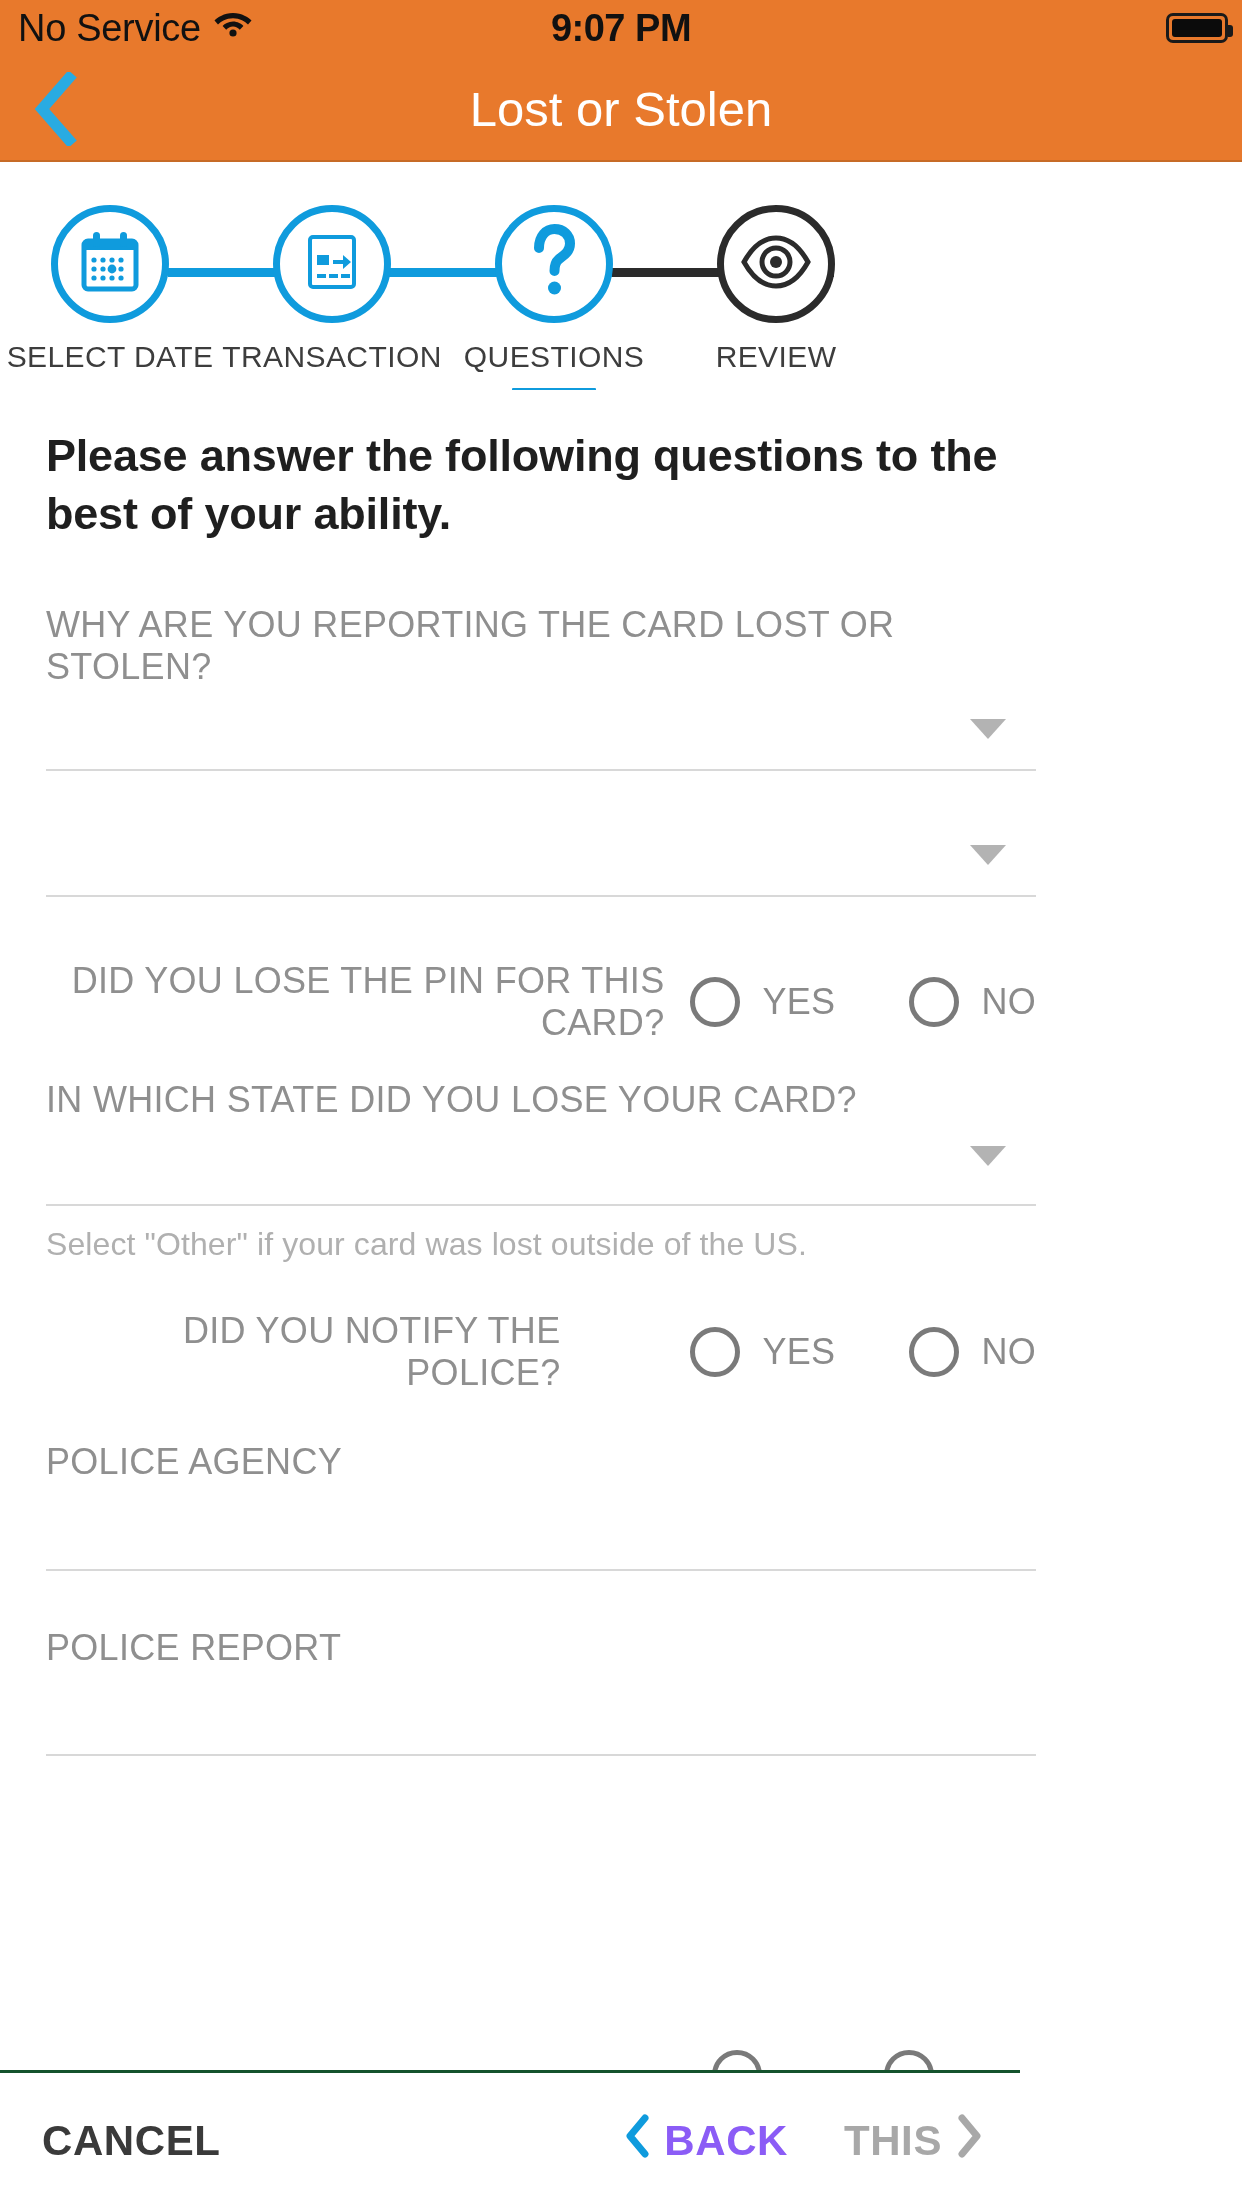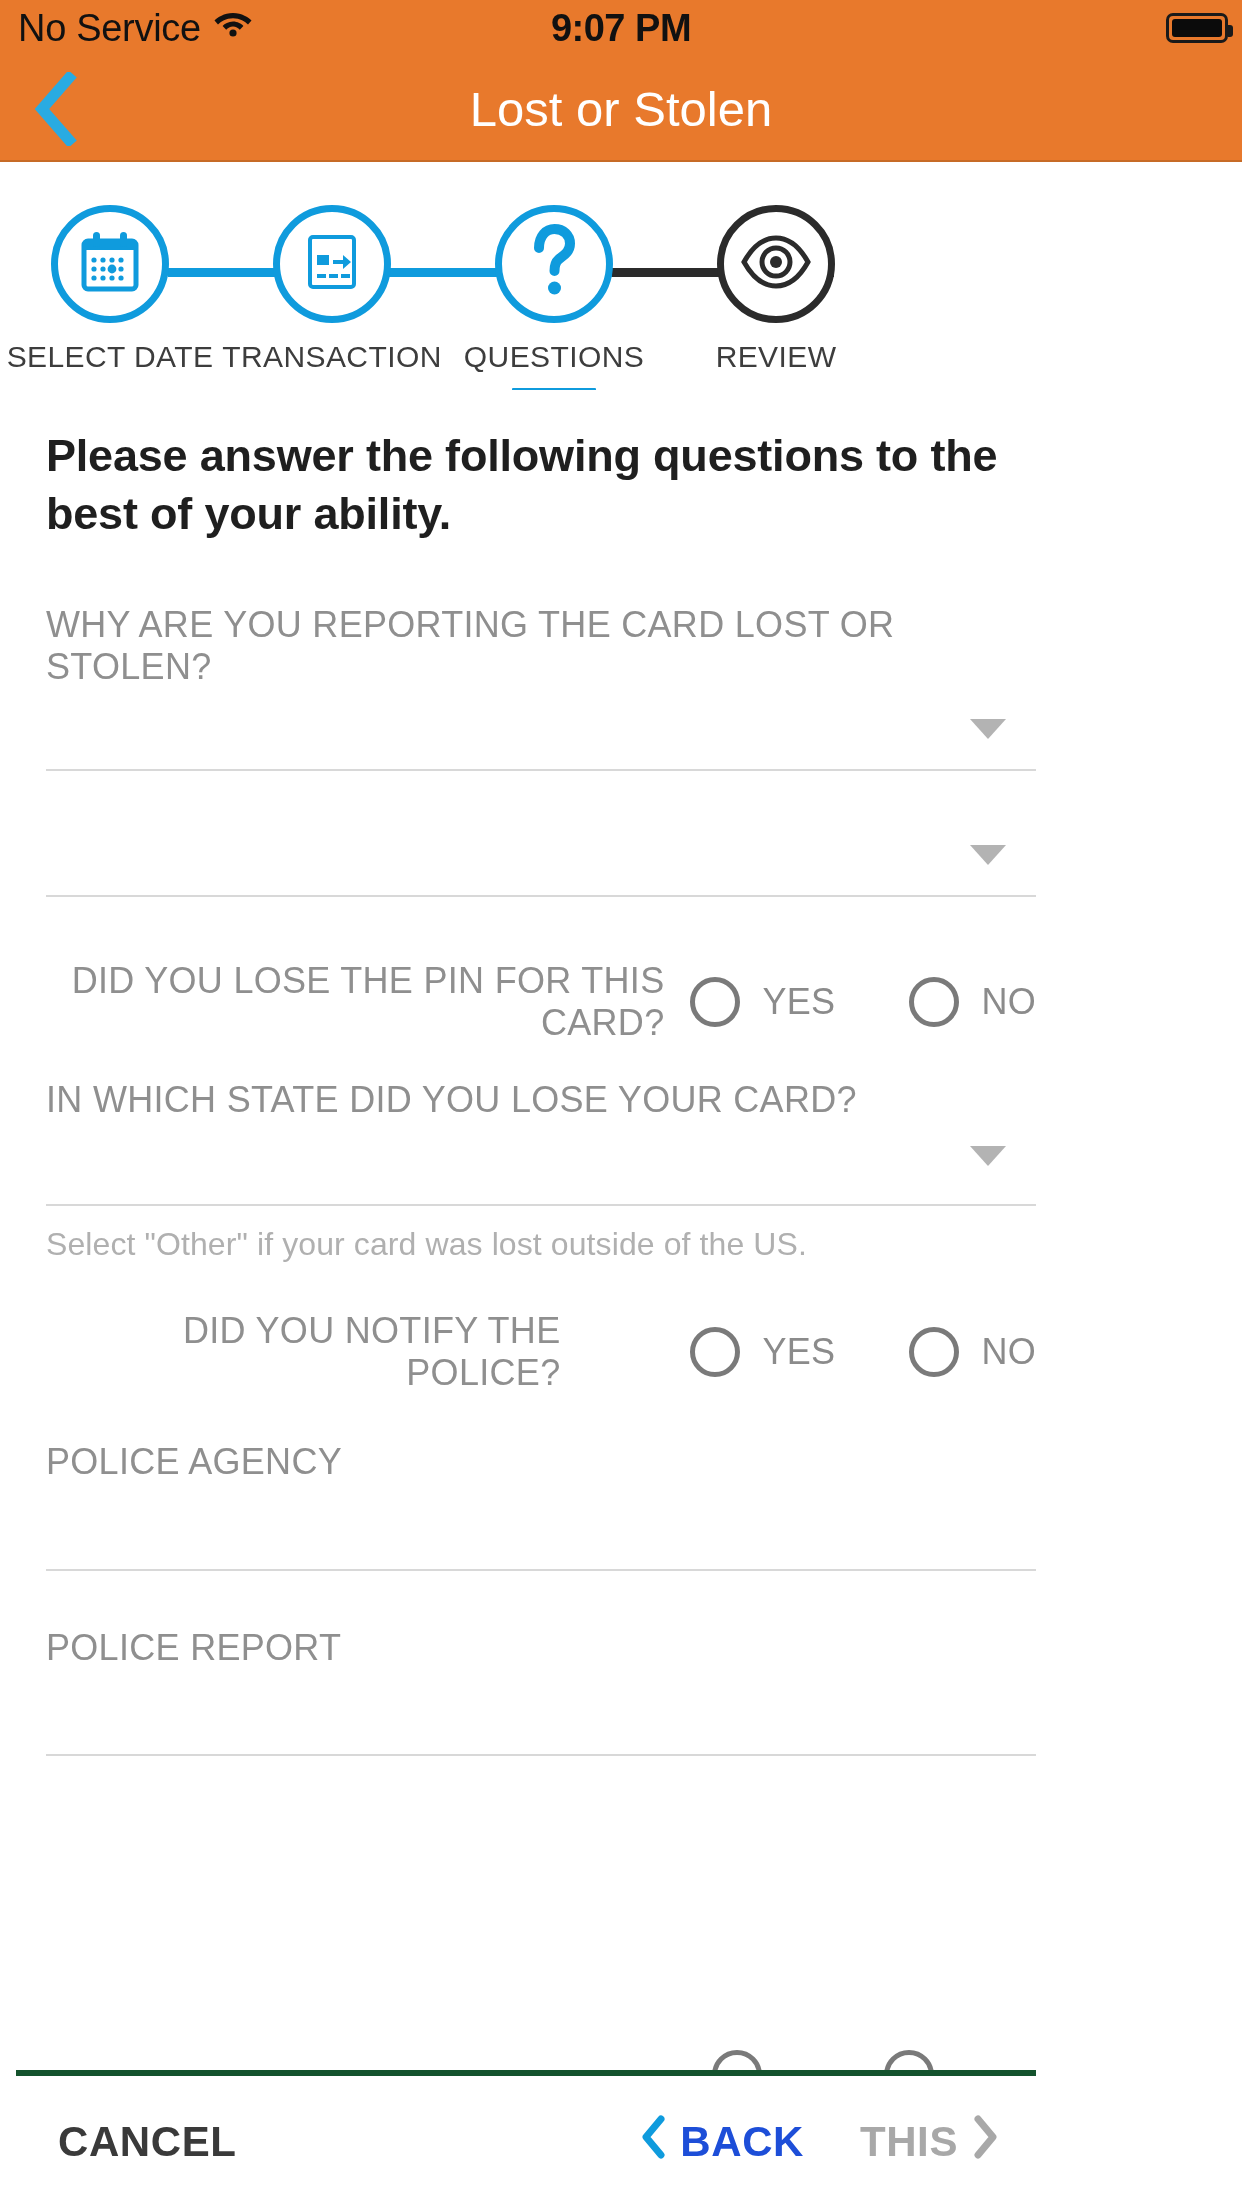--- a/index.html
+++ b/index.html
@@ -106,31 +106,31 @@
   .radio-text { font-size:36px; color:#8b8b8b; margin-left:22px; letter-spacing:0.3px; }
 
   
   .clipped-row { position:absolute; left:0; width:1242px; display:flex; }
   .clipped-dot {
     width:50px; height:50px; border-radius:50%; border:5px solid #7a7a7a; background:#fff;
   }
 
   
   .bottombar {
-    position:absolute; left:16px; bottom:0; width:1020px; height:138px;
-    background:#ffffff; border-top:6px solid #14532d;
+    position:absolute; left:0; bottom:0; width:1020px; height:138px;
+    background:#ffffff; border-top:3px solid #14532d;
     display:flex; align-items:center;
   }
   .btn-cancel {
     position:absolute; left:42px; font-size:42px; font-weight:bold;
     color:#3a3a3a; letter-spacing:0.6px;
   }
   .btn-back {
     position:absolute; right:232px; display:flex; align-items:center; gap:14px;
-    font-size:42px; font-weight:bold; color:#1d4ed8; letter-spacing:0.6px;
+    font-size:42px; font-weight:bold; color:#8b5cf6; letter-spacing:0.6px;
   }
   .btn-next {
     position:absolute; right:38px; display:flex; align-items:center; gap:14px;
     font-size:42px; font-weight:bold; color:#a8a8a8; letter-spacing:0.6px;
   }
 </style>
 </head>
 <body>
 
 <div class="screen">

